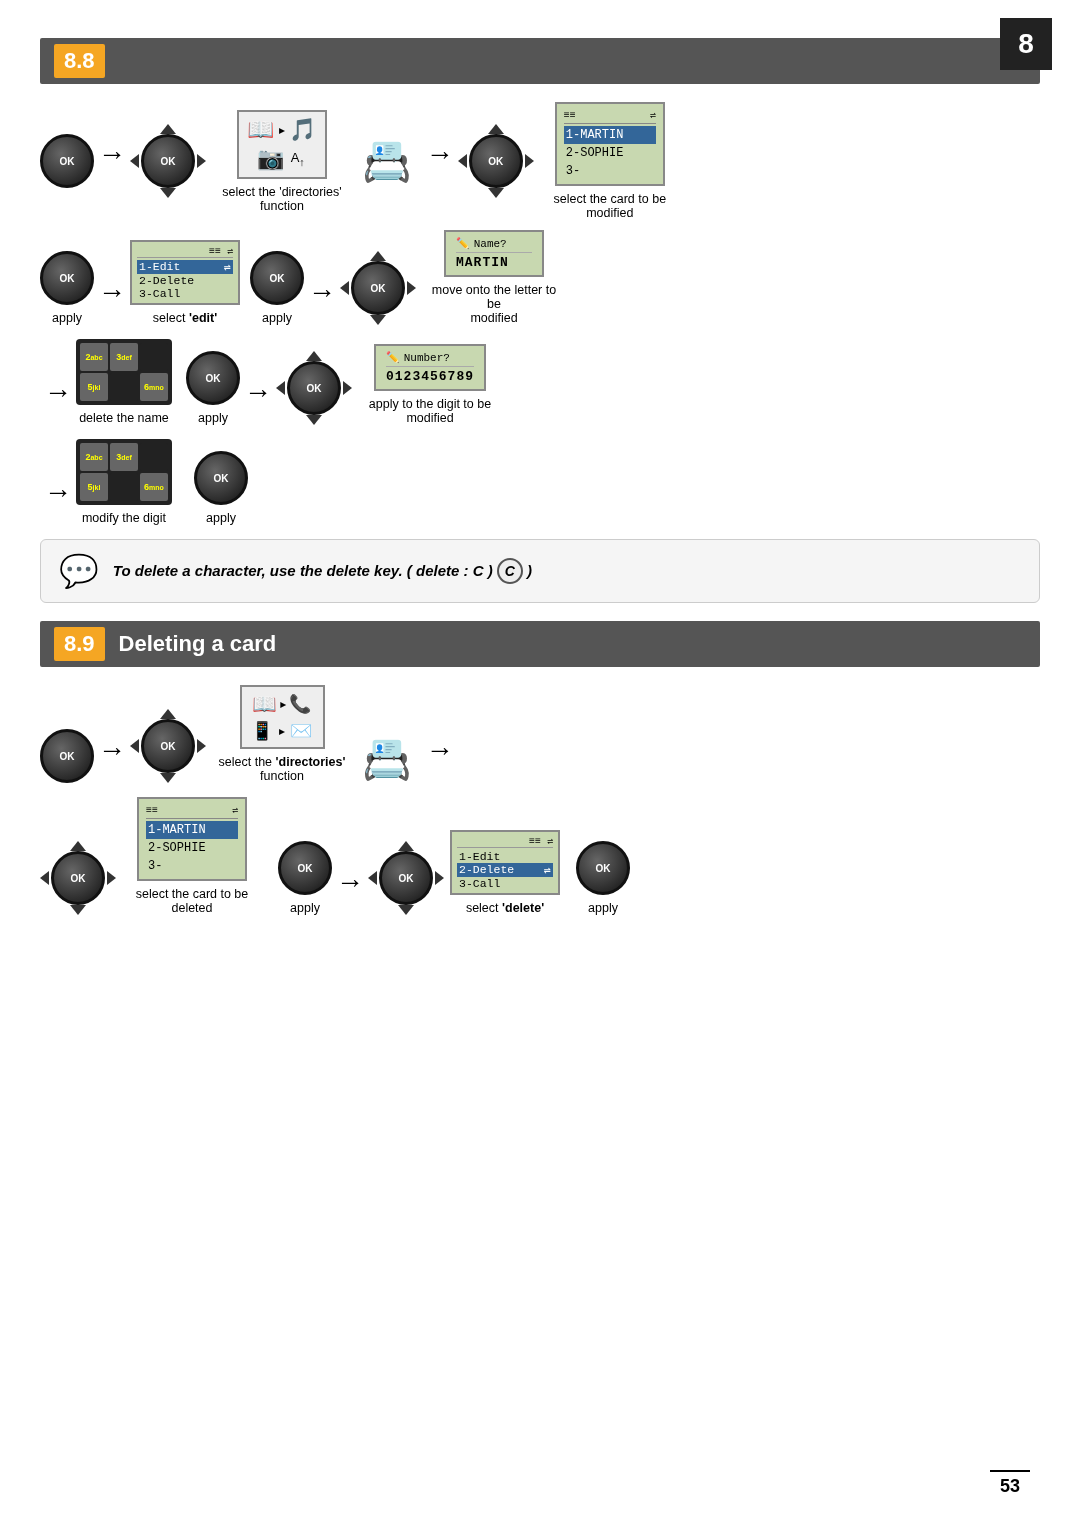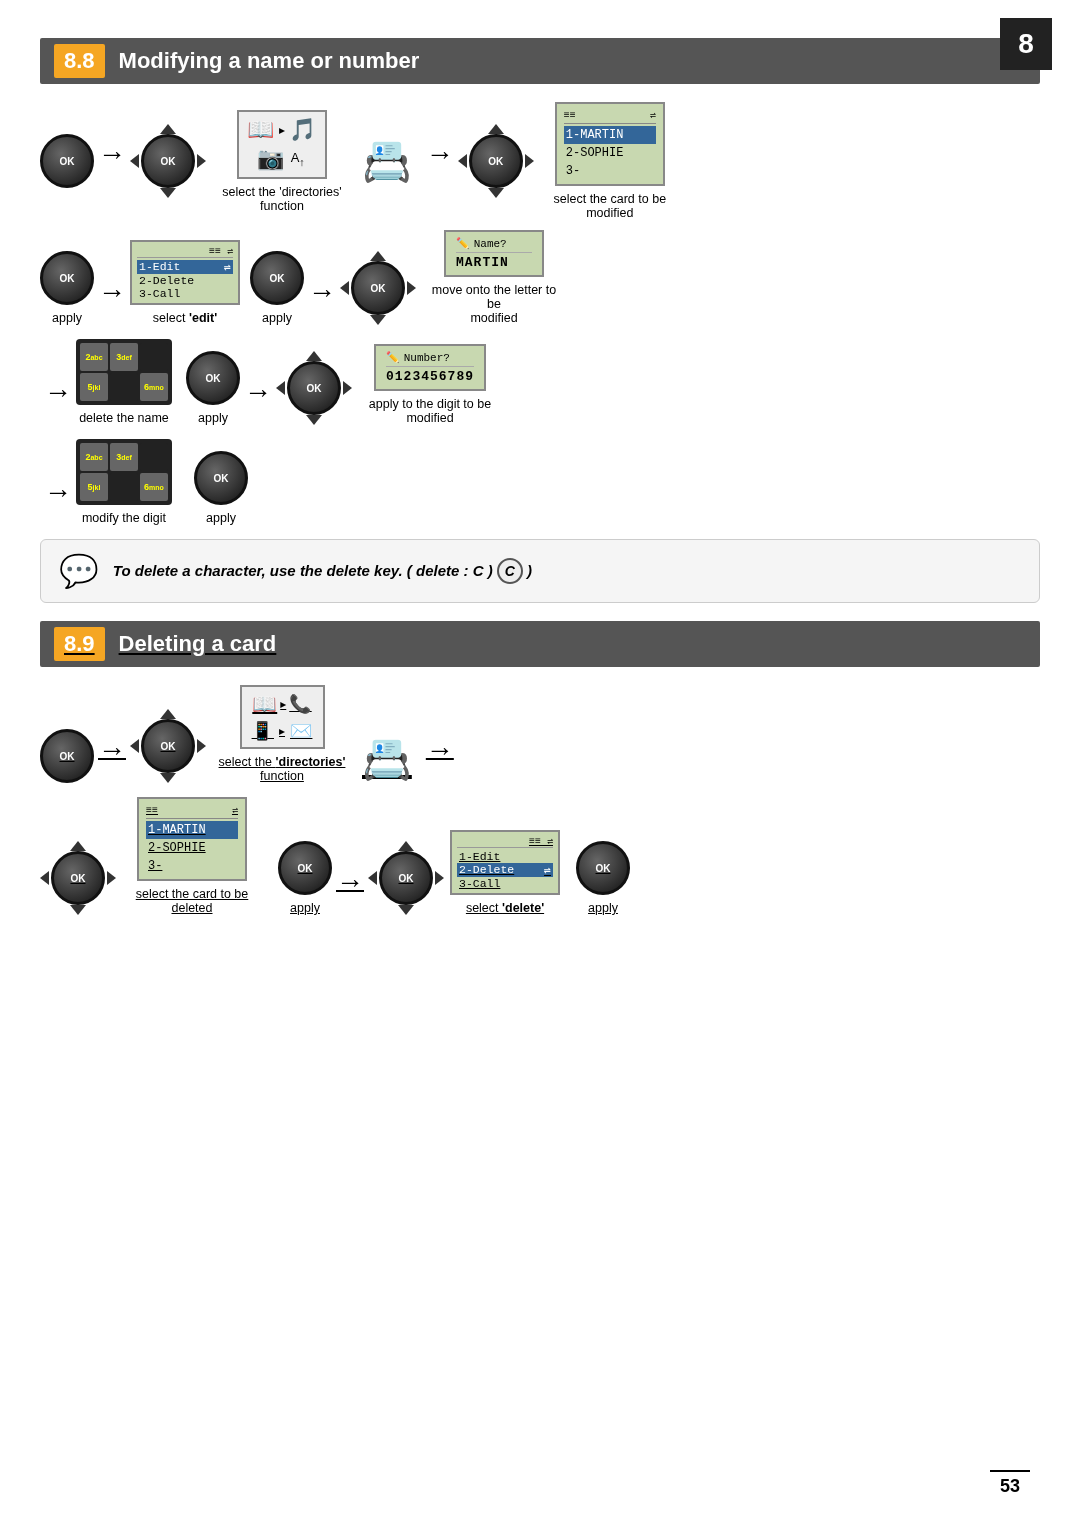--- a/index.html
+++ b/index.html
@@ -173,21 +173,21 @@
       font-size: 32px;
     }
     .note-text {
       font-size: 15px;
       font-style: italic;
       font-weight: bold;
       text-align: center;
     }
 
     
-    .section-gap { margin-bottom: 22px; text-decoration: underline; }
+    .section-gap { margin-bottom: 22px; }
 
     
     .del-key {
       display: inline-flex;
       align-items: center;
       justify-content: center;
       border: 2px solid #555;
       border-radius: 50%;
       width: 26px;
       height: 26px;
@@ -340,23 +340,20 @@
 <div class="page-corner">
   <span>8</span>
 </div>
 
 <div class="main-content">
 
   <div class="section-88">
     <div class="section-header">
       <div class="section-number">
         <span>8.8</span>
-      </div>
-      <div class="section-title">
-        <span>Modifying a name or number</span>
       </div>
     </div>
 
     <div class="instruction-row row-group">
 
       <div class="step-col">
         <div class="ok-circle">OK</div>
       </div>
 
       <div class="arrow">→</div>

